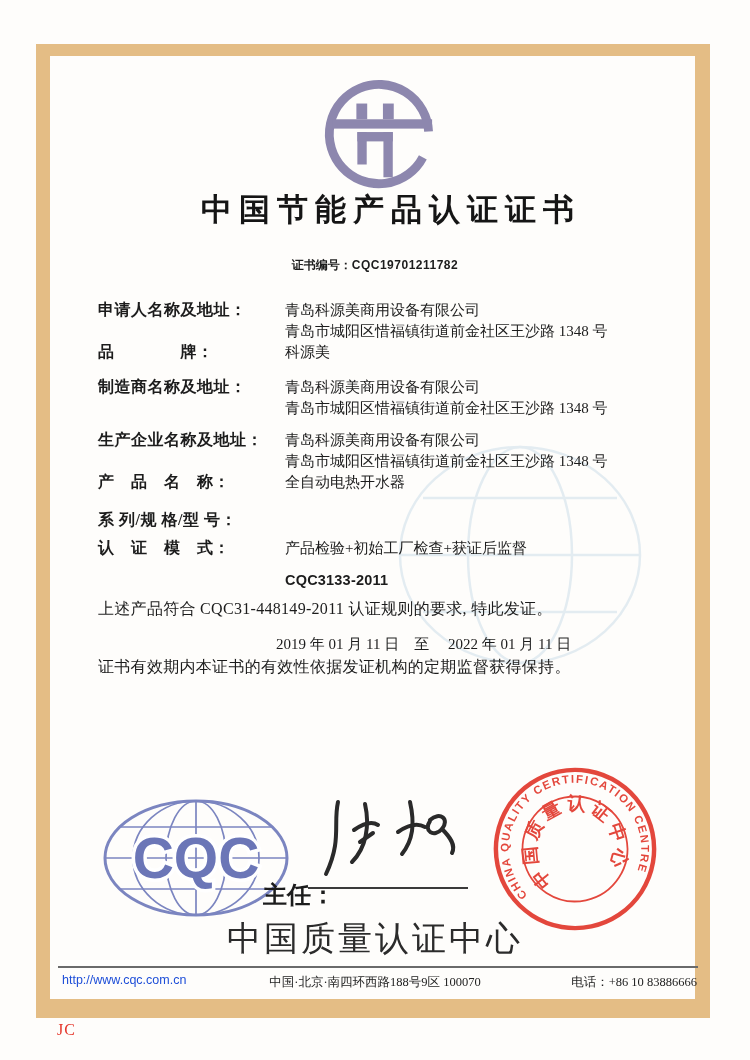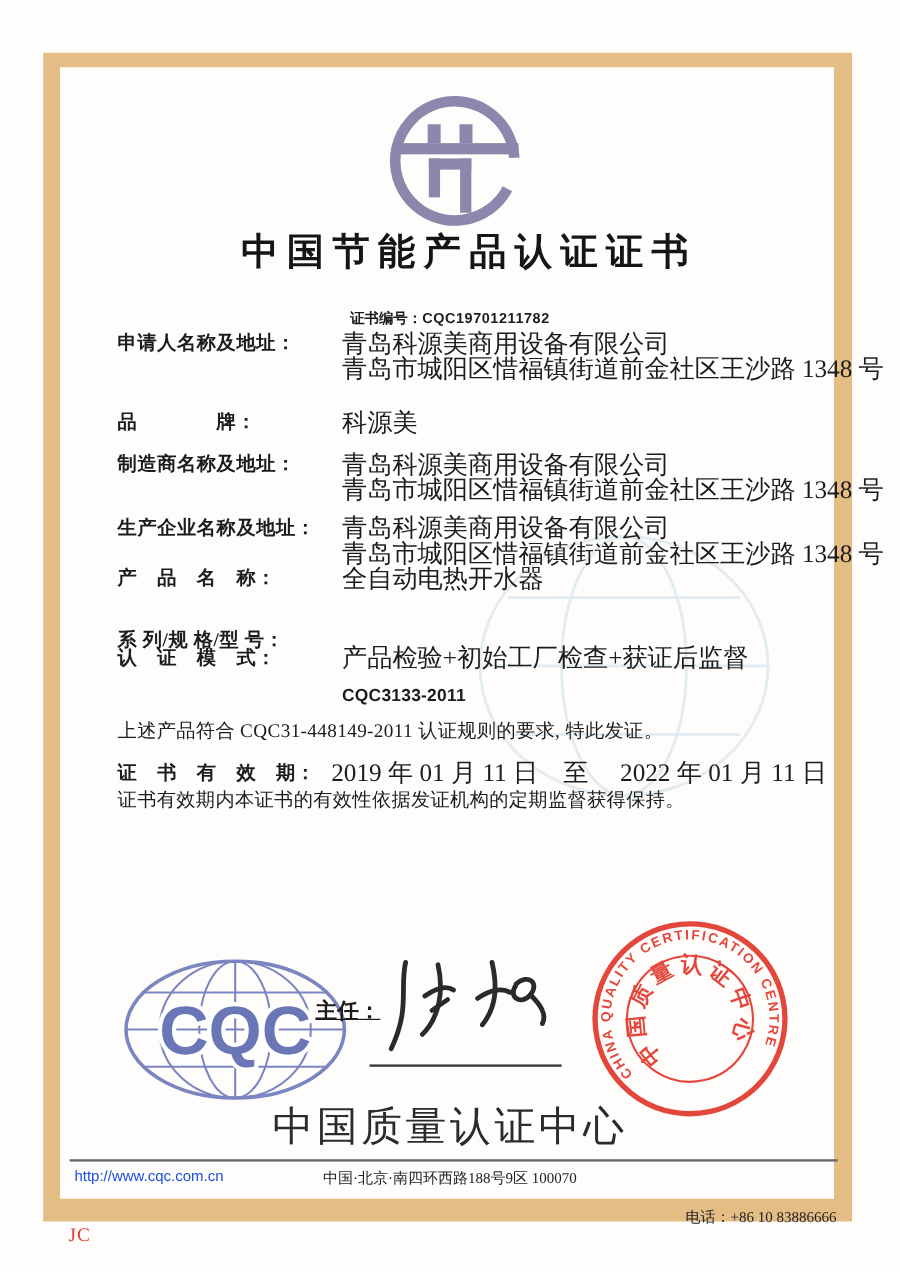--- a/index.html
+++ b/index.html
@@ -10,35 +10,35 @@
   .watermark{position:absolute;left:385px;top:430px;opacity:.30;pointer-events:none;}
   .logo-energy{position:absolute;left:320px;top:76px;}
   .cert-title{position:absolute;left:0;top:189px;width:100%;text-align:center;
               font-family:"Liberation Sans",sans-serif;font-weight:700;font-size:31px;
               letter-spacing:7px;color:#151515;white-space:nowrap;margin-left:16px;}
   .certline{position:absolute;left:0;top:257px;width:100%;text-align:center;font-size:12px;
             font-weight:700;white-space:nowrap;}
   .certline .num{font-family:"Liberation Sans",sans-serif;letter-spacing:.5px;}
   .row{position:absolute;left:98px;width:570px;height:20px;}
   .row .lbl{position:absolute;left:0;top:0;font-size:16px;font-weight:600;white-space:nowrap;letter-spacing:.5px;}
-  .row .val{position:absolute;left:187px;top:0;font-size:21px;line-height:20.5px;white-space:nowrap;}
+  .row .val{position:absolute;left:187px;top:0;font-size:15px;line-height:20.5px;white-space:nowrap;}
   .row .val.latin{font-family:"Liberation Sans",sans-serif;font-size:14.5px;letter-spacing:.2px;}
   .para{position:absolute;left:98px;font-size:16px;white-space:nowrap;letter-spacing:.3px;}
-  .sig-label{position:absolute;left:263px;top:830px;font-size:18px;font-weight:600;text-decoration:underline;}
+  .sig-label{position:absolute;left:263px;top:879px;font-size:24px;font-weight:600;}
   .sig-line{position:absolute;left:308px;top:887px;width:160px;height:2px;background:#3a3a3a;}
   .sig-svg{position:absolute;left:318px;top:788px;}
   .cqc-globe{position:absolute;left:100px;top:796px;}
   .stamp{position:absolute;left:486px;top:760px;opacity:.93;}
   .org-name{position:absolute;left:0;top:916px;width:100%;text-align:center;
             font-family:"Liberation Sans",sans-serif;font-weight:500;font-size:34px;
             letter-spacing:3px;color:#2b2b2b;white-space:nowrap;}
   .foot-rule{position:absolute;left:58px;top:966px;width:640px;height:1.5px;background:#6a6a6a;}
   .foot-web{position:absolute;left:62px;top:973px;font-family:"Liberation Sans",sans-serif;font-size:12.5px;color:#1d4ed8;}
   .foot-addr{position:absolute;left:0;top:974px;width:100%;text-align:center;font-size:12.5px;color:#222;}
-  .foot-tel{position:absolute;right:53px;top:974px;font-size:12.5px;color:#222;margin-top:32px;}
+  .foot-tel{position:absolute;right:53px;top:974px;font-size:12.5px;color:#222;}
   .serial{position:absolute;left:57px;top:1021px;display:flex;align-items:baseline;gap:24px;color:#e5362b;}
   .serial .pre{font-size:16px;letter-spacing:1px;}
   .serial .no{font-family:"DejaVu Sans Mono",monospace;font-size:28px;letter-spacing:2px;}
 </style>
 </head>
 <body>
 
 <div class="paper">
 
   <div class="frame"></div>
@@ -64,21 +64,21 @@
       <rect x="64.5" y="57" width="9.5" height="46"></rect>
     </g>
   </svg>
 
   <div class="cert-title">中国节能产品认证证书</div>
 
   <div class="certline">
     <span>证书编号：</span><span class="num">CQC19701211782</span>
   </div>
 
-  <div class="row" style="top:276px">
+  <div class="row" style="top:300px">
     <span class="lbl">申请人名称及地址：</span>
     <div class="val">
       <div>青岛科源美商用设备有限公司</div>
       <div>青岛市城阳区惜福镇街道前金社区王沙路 1348 号</div>
     </div>
   </div>
 
   <div class="row" style="top:342px">
     <span class="lbl">品　　　　牌：</span>
     <div class="val">科源美</div>
@@ -98,37 +98,36 @@
       <div>青岛科源美商用设备有限公司</div>
       <div>青岛市城阳区惜福镇街道前金社区王沙路 1348 号</div>
     </div>
   </div>
 
   <div class="row" style="top:472px">
     <span class="lbl">产　品　名　称：</span>
     <div class="val">全自动电热开水器</div>
   </div>
 
-  <div class="row" style="top:523px">
+  <div class="row" style="top:510px">
     <span class="lbl">系 列/规 格/型 号：</span>
   </div>
 
   <div class="row" style="top:538px">
     <span class="lbl">认　证　模　式：</span>
     <div class="val">产品检验+初始工厂检查+获证后监督</div>
   </div>
 
   <div class="row" style="top:570px">
     <div class="val latin" style="font-weight:600">CQC3133-2011</div>
   </div>
 
   <div class="para" style="top:599px;font-weight:500">上述产品符合 CQC31-448149-2011 认证规则的要求, 特此发证。</div>
 
   <div class="row" style="top:634px">
-    <span class="lbl">证　书　有　效　期：</span>
     <div class="val" style="left:178px">2019 年 01 月 11 日　至　 2022 年 01 月 11 日</div>
   </div>
 
   <div class="para" style="top:657px;font-weight:500">证书有效期内本证书的有效性依据发证机构的定期监督获得保持。</div>
 
   <svg class="cqc-globe" width="192" height="124" viewBox="0 0 192 124">
     <g fill="none" stroke="#7b85c0" stroke-width="3">
       <ellipse cx="96" cy="62" rx="91" ry="57"></ellipse>
     </g>
     <g fill="none" stroke="#7b85c0" stroke-width="1.7">

